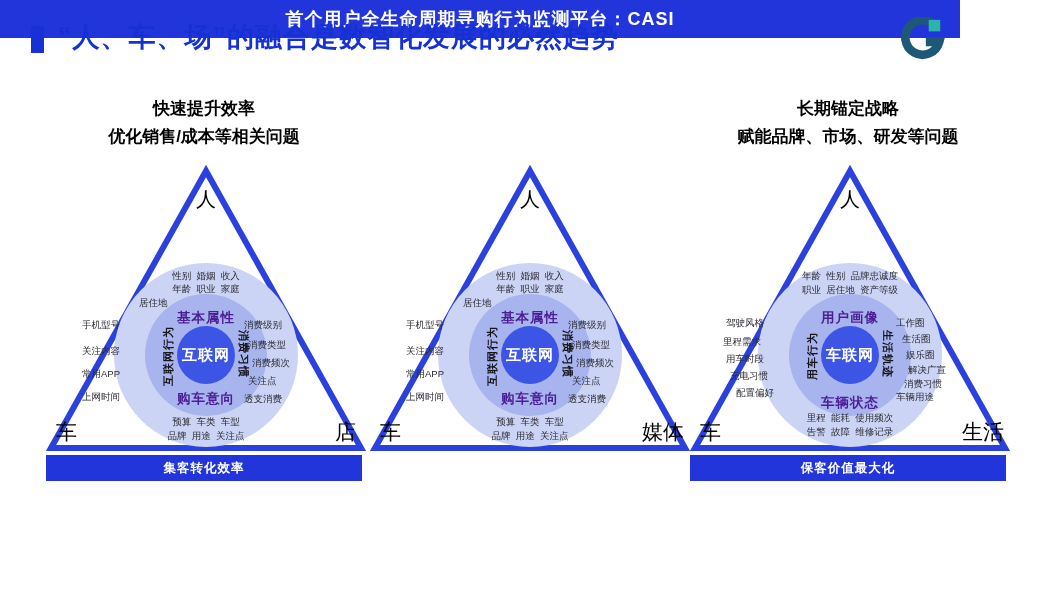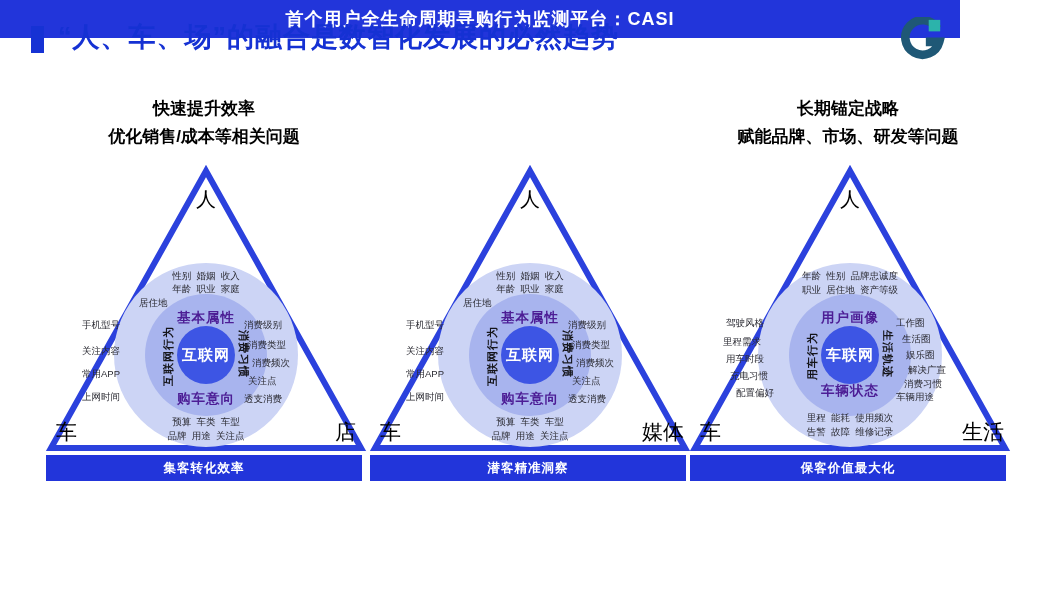--- a/index.html
+++ b/index.html
@@ -145,21 +145,21 @@
       <span class="core-label">车联网</span>
     </div>
     <div class="abs apex-label">人</div>
     <div class="abs corner" style="left:10px;">车</div>
     <div class="abs corner" style="right:6px;">生活</div>
 
     <div class="abs sm cline" style="left:65px;top:108px;">年龄  性别  品牌忠诚度</div>
     <div class="abs sm cline" style="left:65px;top:122px;">职业  居住地  资产等级</div>
 
     <div class="abs ring-lab" style="top:146px;">用户画像</div>
-    <div class="abs ring-lab" style="top:219px;">车辆状态</div>
+    <div class="abs ring-lab" style="top:231px;">车辆状态</div>
     <div class="abs vert rotl" style="left:76px;top:186px;">用车行为</div>
     <div class="abs vert rotr" style="left:152px;top:184px;">生活轨迹</div>
 
     <div class="abs sm" style="left:36px;top:155px;">驾驶风格</div>
     <div class="abs sm" style="left:33px;top:174px;">里程需求</div>
     <div class="abs sm" style="left:36px;top:191px;">用车时段</div>
     <div class="abs sm" style="left:40px;top:208px;">充电习惯</div>
     <div class="abs sm" style="left:46px;top:225px;">配置偏好</div>
 
     <div class="abs sm" style="left:206px;top:155px;">工作圈</div>
@@ -168,18 +168,17 @@
     <div class="abs sm" style="left:218px;top:202px;">解决广宣</div>
     <div class="abs sm" style="left:214px;top:216px;">消费习惯</div>
     <div class="abs sm" style="left:206px;top:229px;">车辆用途</div>
 
     <div class="abs sm cline" style="left:72px;top:250px;width:176px;">里程  能耗  使用频次</div>
     <div class="abs sm cline" style="left:72px;top:264px;width:176px;">告警  故障  维修记录</div>
     <div class="abs sm" style="left:104px;top:278px;margin-top:24px;">电池状态</div>
   </div>
 
   <div class="abs bar" style="left:46px;">集客转化效率</div>
-  <div class="abs bar" style="left:370px;">潜客精准洞察</div>
   <div class="abs bar" style="left:690px;">保客价值最大化</div>
 
   <div class="footer-bar">首个用户全生命周期寻购行为监测平台：CASI</div>
 
 </div>
 
 </body></html>

